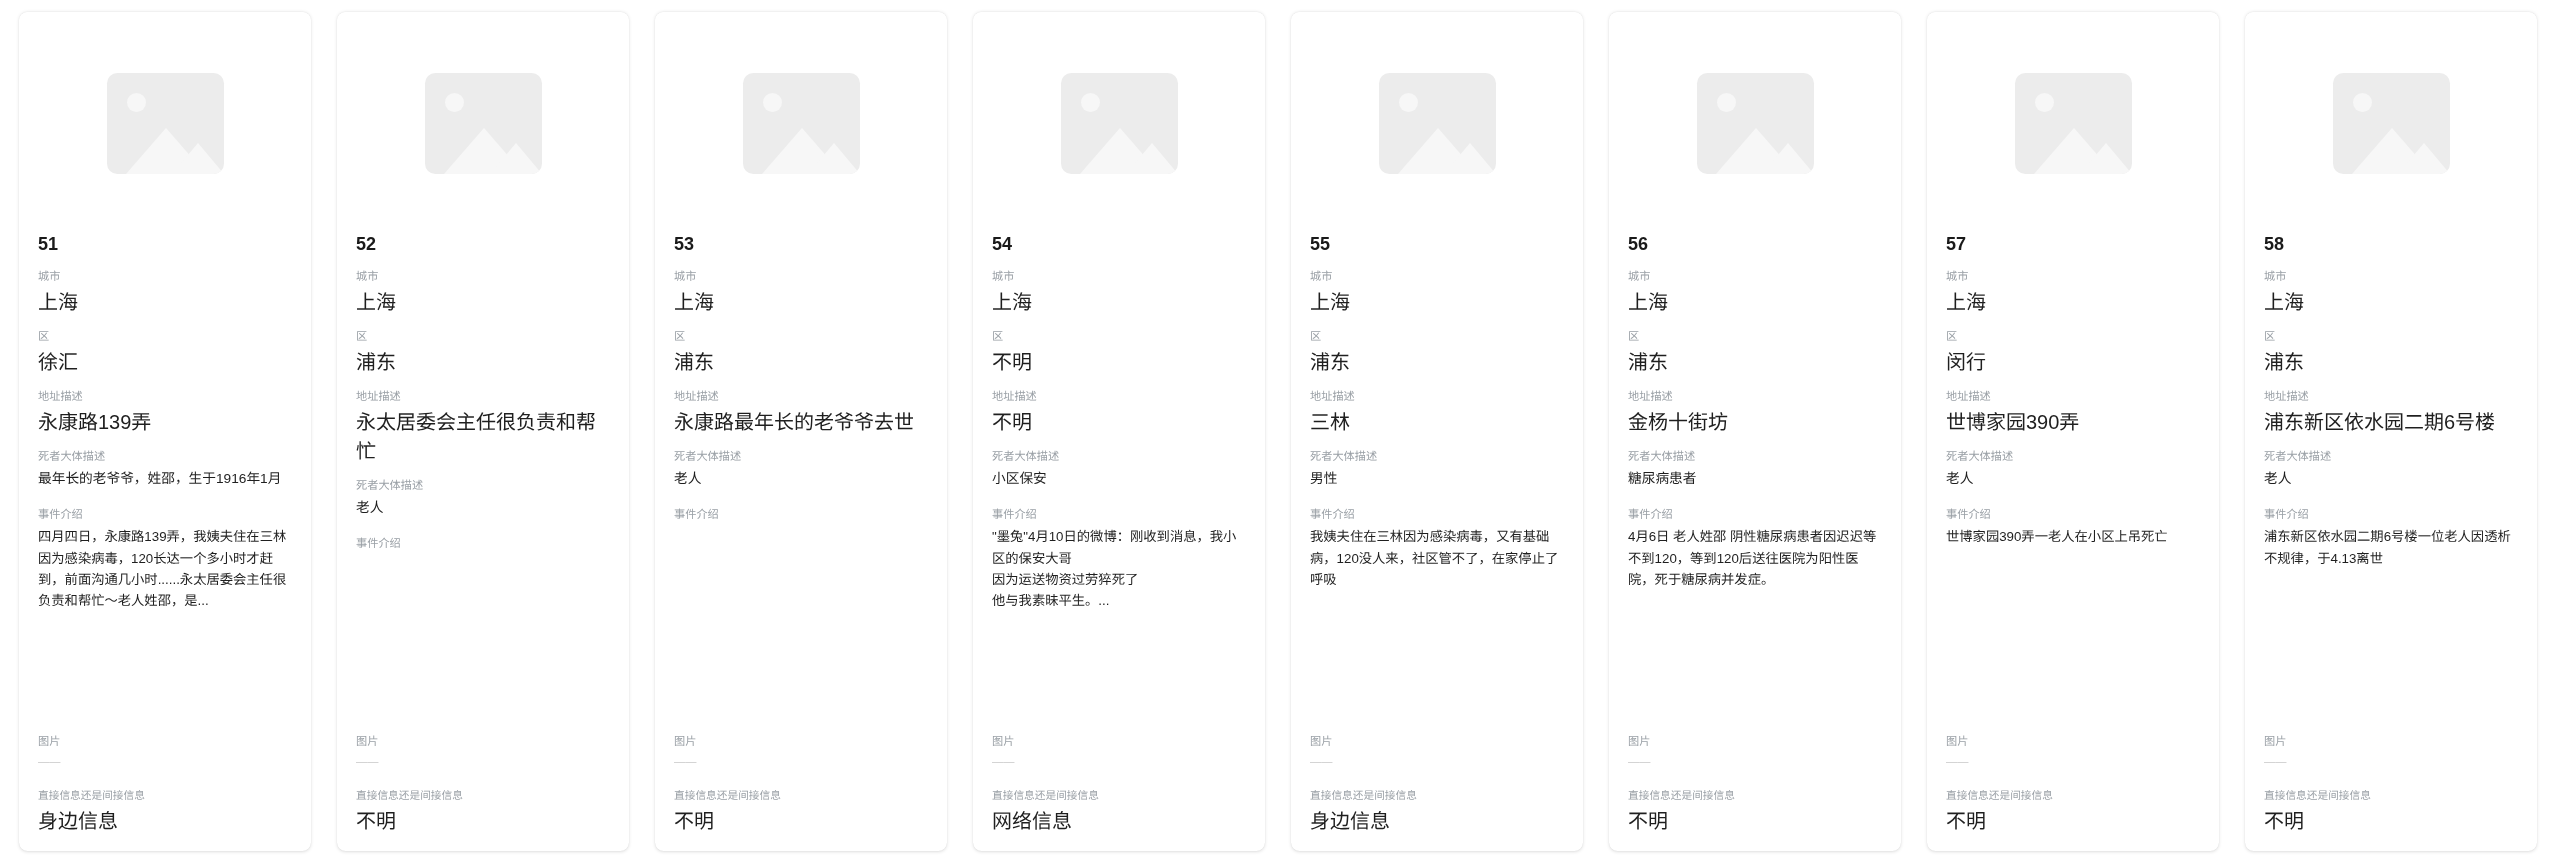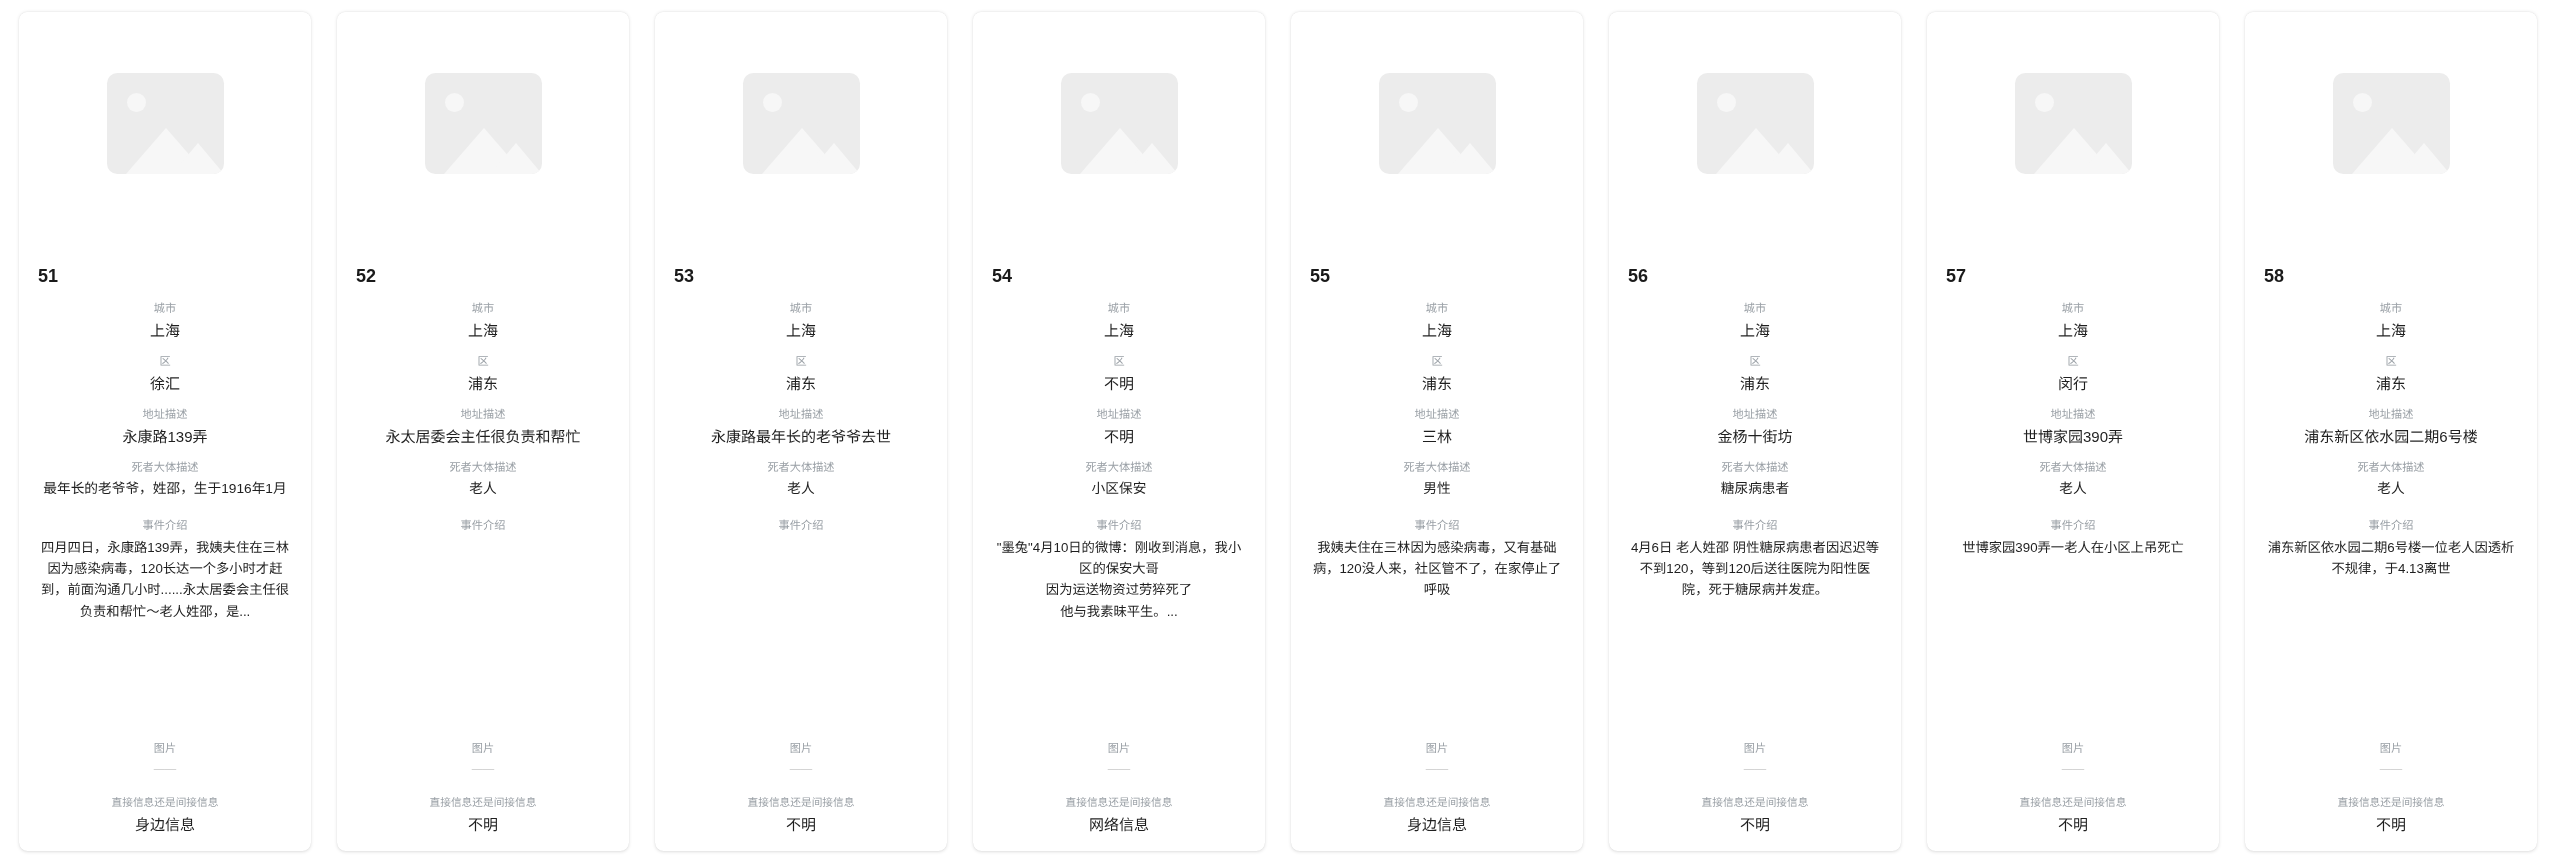--- a/index.html
+++ b/index.html
@@ -26,21 +26,20 @@
     min-width: 292px;
     background: #ffffff;
     border-radius: 8.6px;
     box-shadow: 0 0.9px 3.4px rgba(0,0,0,0.13), 0 0 0.9px rgba(0,0,0,0.10);
     box-sizing: border-box;
     padding: 0 0 15.5px 0;
     display: flex;
     flex-direction: column;
     overflow: hidden;
     height: 839px;
-    gap: 32px;
   }
   .thumb {
     height: 222px;
     background: #ffffff;
     display: flex;
     align-items: center;
     justify-content: center;
     flex: 0 0 auto;
   }
   .thumb-inner {
@@ -90,30 +89,29 @@
   }
   .rec-id {
     font-size: 18px;
     color: #1a1a1a;
     font-weight: 600;
     line-height: 1.2;
     margin-bottom: 13.7px;
   }
   .field {
     margin-bottom: 12px;
-    text-align: center;
   }
   .field-label {
     font-size: 11.2px;
     color: #9aa0a6;
     line-height: 1.4;
     margin-bottom: 3.4px;
   }
   .field-value {
-    font-size: 15px;
+    font-size: 20px;
     color: #1f1f1f;
     line-height: 1.45;
   }
   .field.desc .field-value {
     font-size: 13.7px;
   }
   .field.intro {
     margin-top: 7px;
     flex: 1 1 auto;
     min-height: 0;

